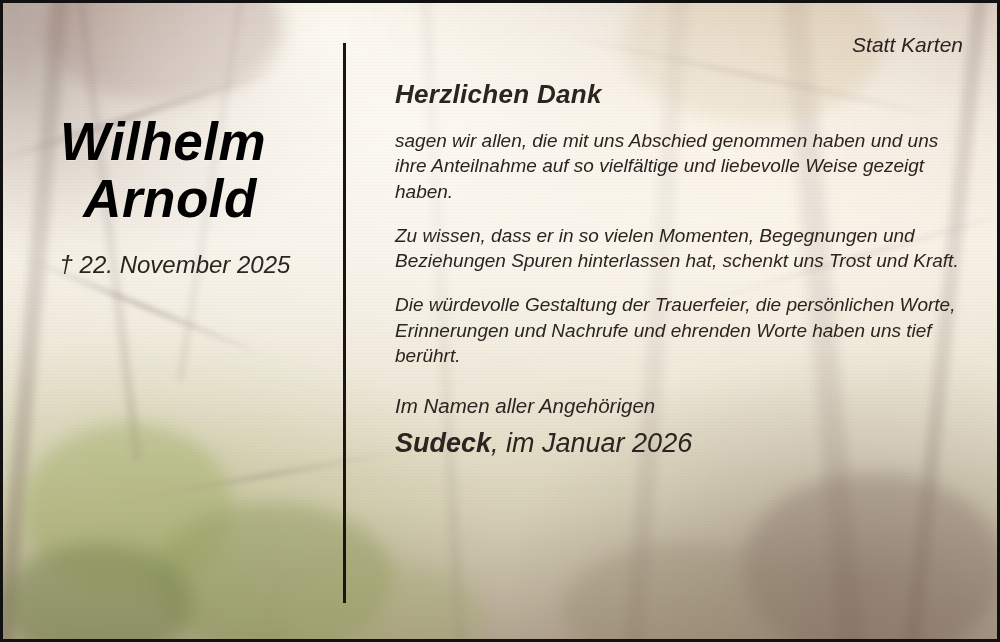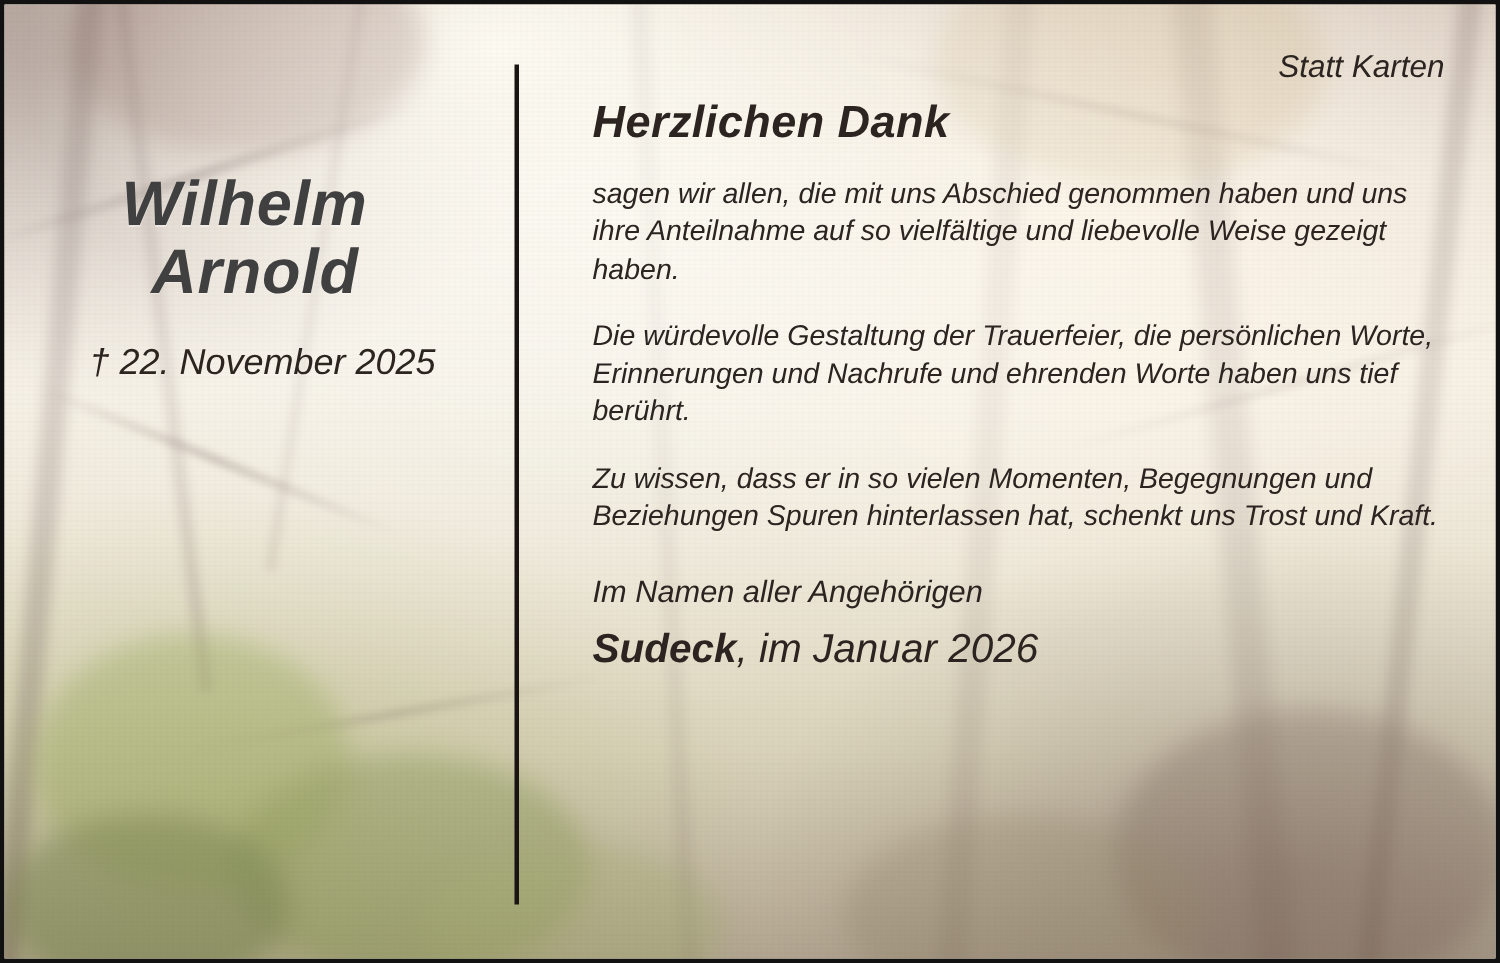--- a/index.html
+++ b/index.html
@@ -117,25 +117,25 @@
   
   .left {
     position: absolute;
     left: 0;
     top: 110px;
     width: 320px;
     text-align: center;
     font-style: italic;
   }
   .name-line {
-    font-size: 42px;
+    font-size: 53px;
     font-weight: bold;
     letter-spacing: 0.5px;
     line-height: 1.08;
-    color: #404040;
+    color: #000000;
     text-shadow: 0 1px 0 rgba(255,255,255,0.35);
   }
   .name-first { padding-left: 0px; }
   .name-last  { padding-left: 14px; }
   .death-date {
     margin-top: 24px;
     font-size: 24px;
     font-style: italic;
     color: #2c241f;
     padding-left: 24px;
@@ -147,25 +147,25 @@
     left: 392px;
     top: 30px;
     width: 570px;
     font-style: italic;
     color: #2b2420;
   }
   .statt {
     text-align: right;
     font-size: 21px;
     font-style: italic;
-    margin: 0 0 8px 0;
+    margin: 0 0 22px 0;
     padding-right: 2px;
   }
   .thanks-title {
-    font-size: 30px;
+    font-size: 26px;
     font-weight: bold;
     margin: 0 0 18px 0;
     letter-spacing: 0.3px;
   }
   .para {
     font-size: 19px;
     line-height: 1.33;
     margin: 0 0 19px 0;
     font-style: italic;
   }
@@ -232,22 +232,22 @@
       <div class="death-date">† 22. November 2025</div>
     </div>
 
     <div class="right">
 
       <div class="statt">Statt Karten</div>
 
       <div class="thanks-title">Herzlichen Dank</div>
 
       <p class="para">sagen wir allen, die mit uns Abschied genommen haben und uns ihre Anteilnahme auf so vielfältige und liebevolle Weise gezeigt haben.</p>
+      <p class="para">Zu wissen, dass er in so vielen Momenten, Begegnungen und Beziehungen Spuren hinterlassen hat, schenkt uns Trost und Kraft.</p>
       <p class="para">Die würdevolle Gestaltung der Trauerfeier, die persönlichen Worte, Erinnerungen und Nachrufe und ehrenden Worte haben uns tief berührt.</p>
-      <p class="para">Zu wissen, dass er in so vielen Momenten, Begegnungen und Beziehungen Spuren hinterlassen hat, schenkt uns Trost und Kraft.</p>
 
       <div class="closing">
         <p class="line1">Im Namen aller Angehörigen</p>
         <p class="line3"><b>Sudeck</b><span>, im Januar 2026</span></p>
       </div>
 
     </div>
   </div>
 </div>
 

